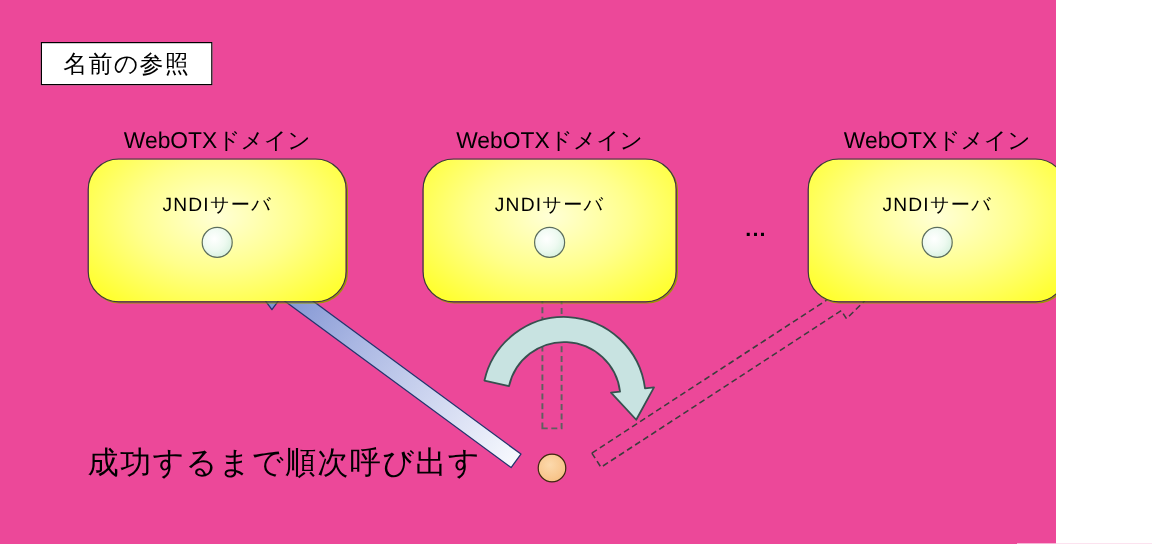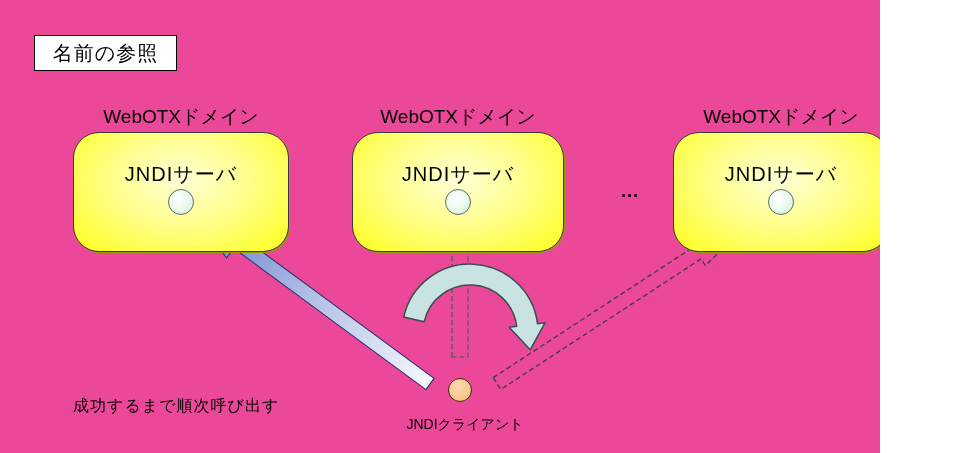--- a/index.html
+++ b/index.html
@@ -25,35 +25,35 @@
   .domain-box{
     top:132px;height:120px;border:1.5px solid #3a3a3a;border-radius:26px;box-sizing:border-box;
     background:radial-gradient(ellipse at 50% 40%, #ffffd6 0%, #ffff8c 45%, #ffff26 95%);
     box-shadow:1px 1px 0 #9a9a00;
   }
   #domain-box-1{left:73px;width:216px;}
   #domain-box-2{left:352px;width:212px;}
   #domain-box-3{left:673px;width:216px;}
   .server-label{
     position:absolute;left:0;top:28px;width:100%;text-align:center;
-    font-size:20px;font-weight:500;letter-spacing:1px;
+    font-size:16px;font-weight:500;letter-spacing:1px;
   }
   .server-node{
     position:absolute;left:50%;top:56px;margin-left:-13px;width:26px;height:26px;border-radius:50%;
     background:radial-gradient(circle at 40% 38%, #ffffff 0%, #eefaf1 45%, #c9ecd4 100%);
     border:1px solid #5c6e5e;box-sizing:border-box;
   }
   
   #ellipsis{
     left:606px;top:181px;width:48px;text-align:center;
     font-size:18px;font-weight:bold;letter-spacing:1px;
   }
   
   #caption{
-    left:73px;top:396px;width:330px;font-size:16px;letter-spacing:1px;font-weight:500;
+    left:73px;top:368px;width:330px;font-size:26px;letter-spacing:1px;font-weight:500;
   }
   
   #client-node{
     left:448px;top:378px;width:24px;height:24px;border-radius:50%;box-sizing:border-box;
     background:radial-gradient(circle at 42% 38%, #fcd9ac 0%, #f8c78e 60%, #f3b877 100%);
     border:1.5px solid #3f2a10;
   }
   #client-label{
     left:385px;top:416px;width:160px;text-align:center;font-size:14px;font-weight:500;
   }
@@ -101,15 +101,14 @@
   <div id="domain-box-3" class="abs domain-box">
     <div class="server-label">JNDIサーバ</div>
     <div class="server-node"></div>
   </div>
 
   <div id="ellipsis" class="abs">...</div>
 
   <div id="caption" class="abs">成功するまで順次呼び出す</div>
 
   <div id="client-node" class="abs"></div>
-  <div id="client-label" class="abs">JNDIクライアント</div>
 
 </div>
 
 </body></html>

